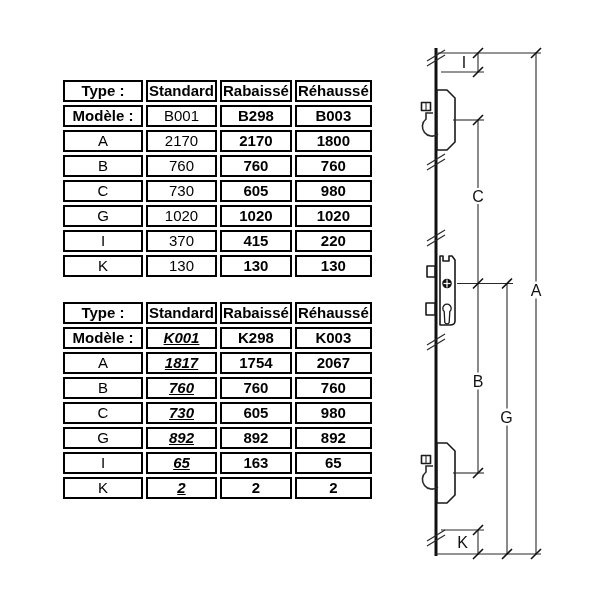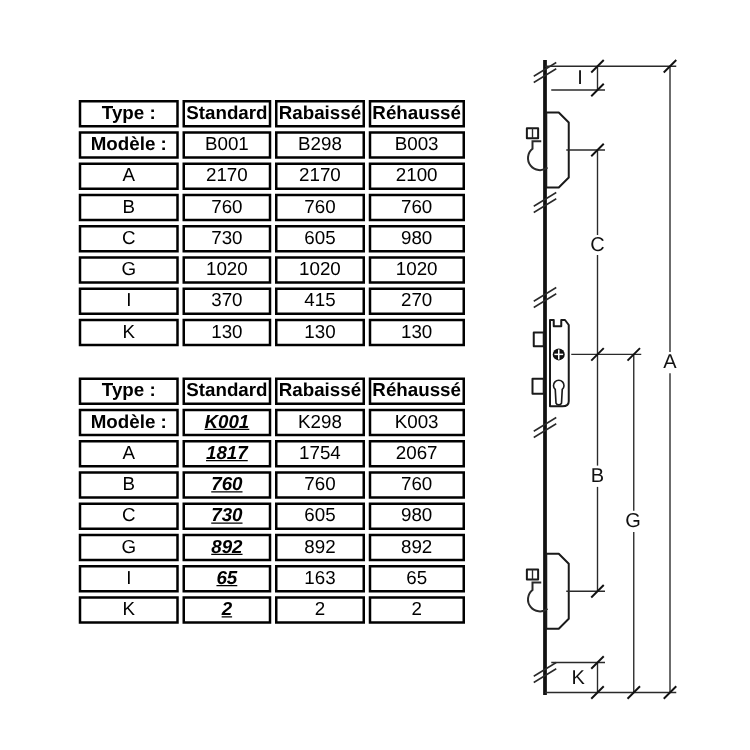--- a/index.html
+++ b/index.html
@@ -9,21 +9,21 @@
   }
   .page{position:absolute;inset:0;background:#fff;}
 
   table.spec{position:absolute;border-collapse:separate;border-spacing:3px;}
   table.spec td{
     border:2px solid #000;height:18px;line-height:18px;padding:0 1px;
     text-align:center;vertical-align:middle;font-size:15px;color:#000;
     white-space:nowrap;overflow:hidden;
   }
   td.c0{width:74px;}
-  td.cv{width:64px;}
+  td.cv{width:64px;font-weight:bold;}
   td.nob{border-color:transparent;font-weight:bold;text-align:left;padding-left:9px;}
   td.hdr{font-weight:bold;font-size:14px;margin-top:40px;}
   .t1 td.std{font-weight:normal;}
   .t2 td.std{font-weight:bold;font-style:italic;text-decoration:underline;}
   .t1{left:60px;top:77px;}
   .t2{left:60px;top:299px;}
 
   svg.diagram{position:absolute;left:400px;top:20px;}
   svg text{font-family:"Liberation Sans", sans-serif;font-size:16px;fill:#111;}
   .thin{stroke:#2a2a2a;stroke-width:1.1;fill:none;}
@@ -48,21 +48,21 @@
       <tr>
         <td class="c0 nob">Modèle :</td>
         <td class="cv std">B001</td>
         <td class="cv">B298</td>
         <td class="cv">B003</td>
       </tr>
       <tr>
         <td class="c0">A</td>
         <td class="cv std">2170</td>
         <td class="cv">2170</td>
-        <td class="cv">2100</td>
+        <td class="cv">1800</td>
       </tr>
       <tr>
         <td class="c0">B</td>
         <td class="cv std">760</td>
         <td class="cv">760</td>
         <td class="cv">760</td>
       </tr>
       <tr>
         <td class="c0">C</td>
         <td class="cv std">730</td>
@@ -72,21 +72,21 @@
       <tr>
         <td class="c0">G</td>
         <td class="cv std">1020</td>
         <td class="cv">1020</td>
         <td class="cv">1020</td>
       </tr>
       <tr>
         <td class="c0">I</td>
         <td class="cv std">370</td>
         <td class="cv">415</td>
-        <td class="cv">270</td>
+        <td class="cv">220</td>
       </tr>
       <tr>
         <td class="c0">K</td>
         <td class="cv std">130</td>
         <td class="cv">130</td>
         <td class="cv">130</td>
       </tr>
     </tbody>
   </table>
 

